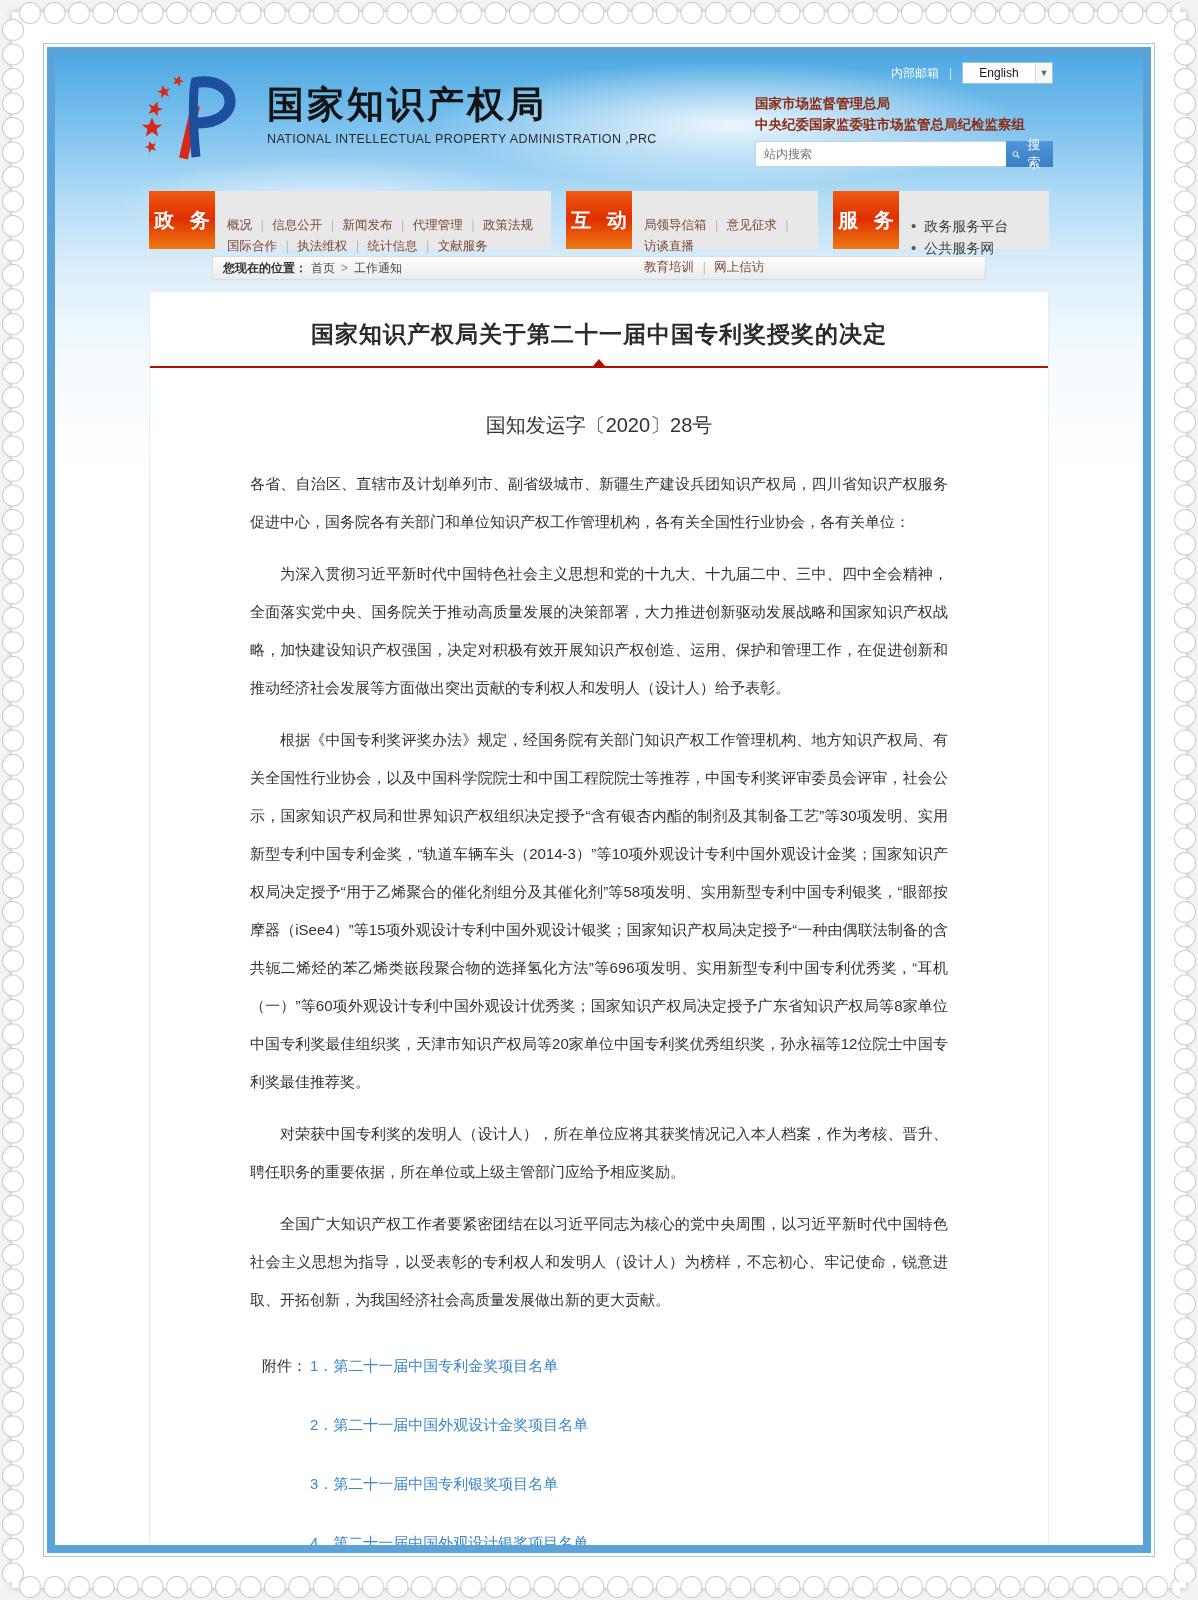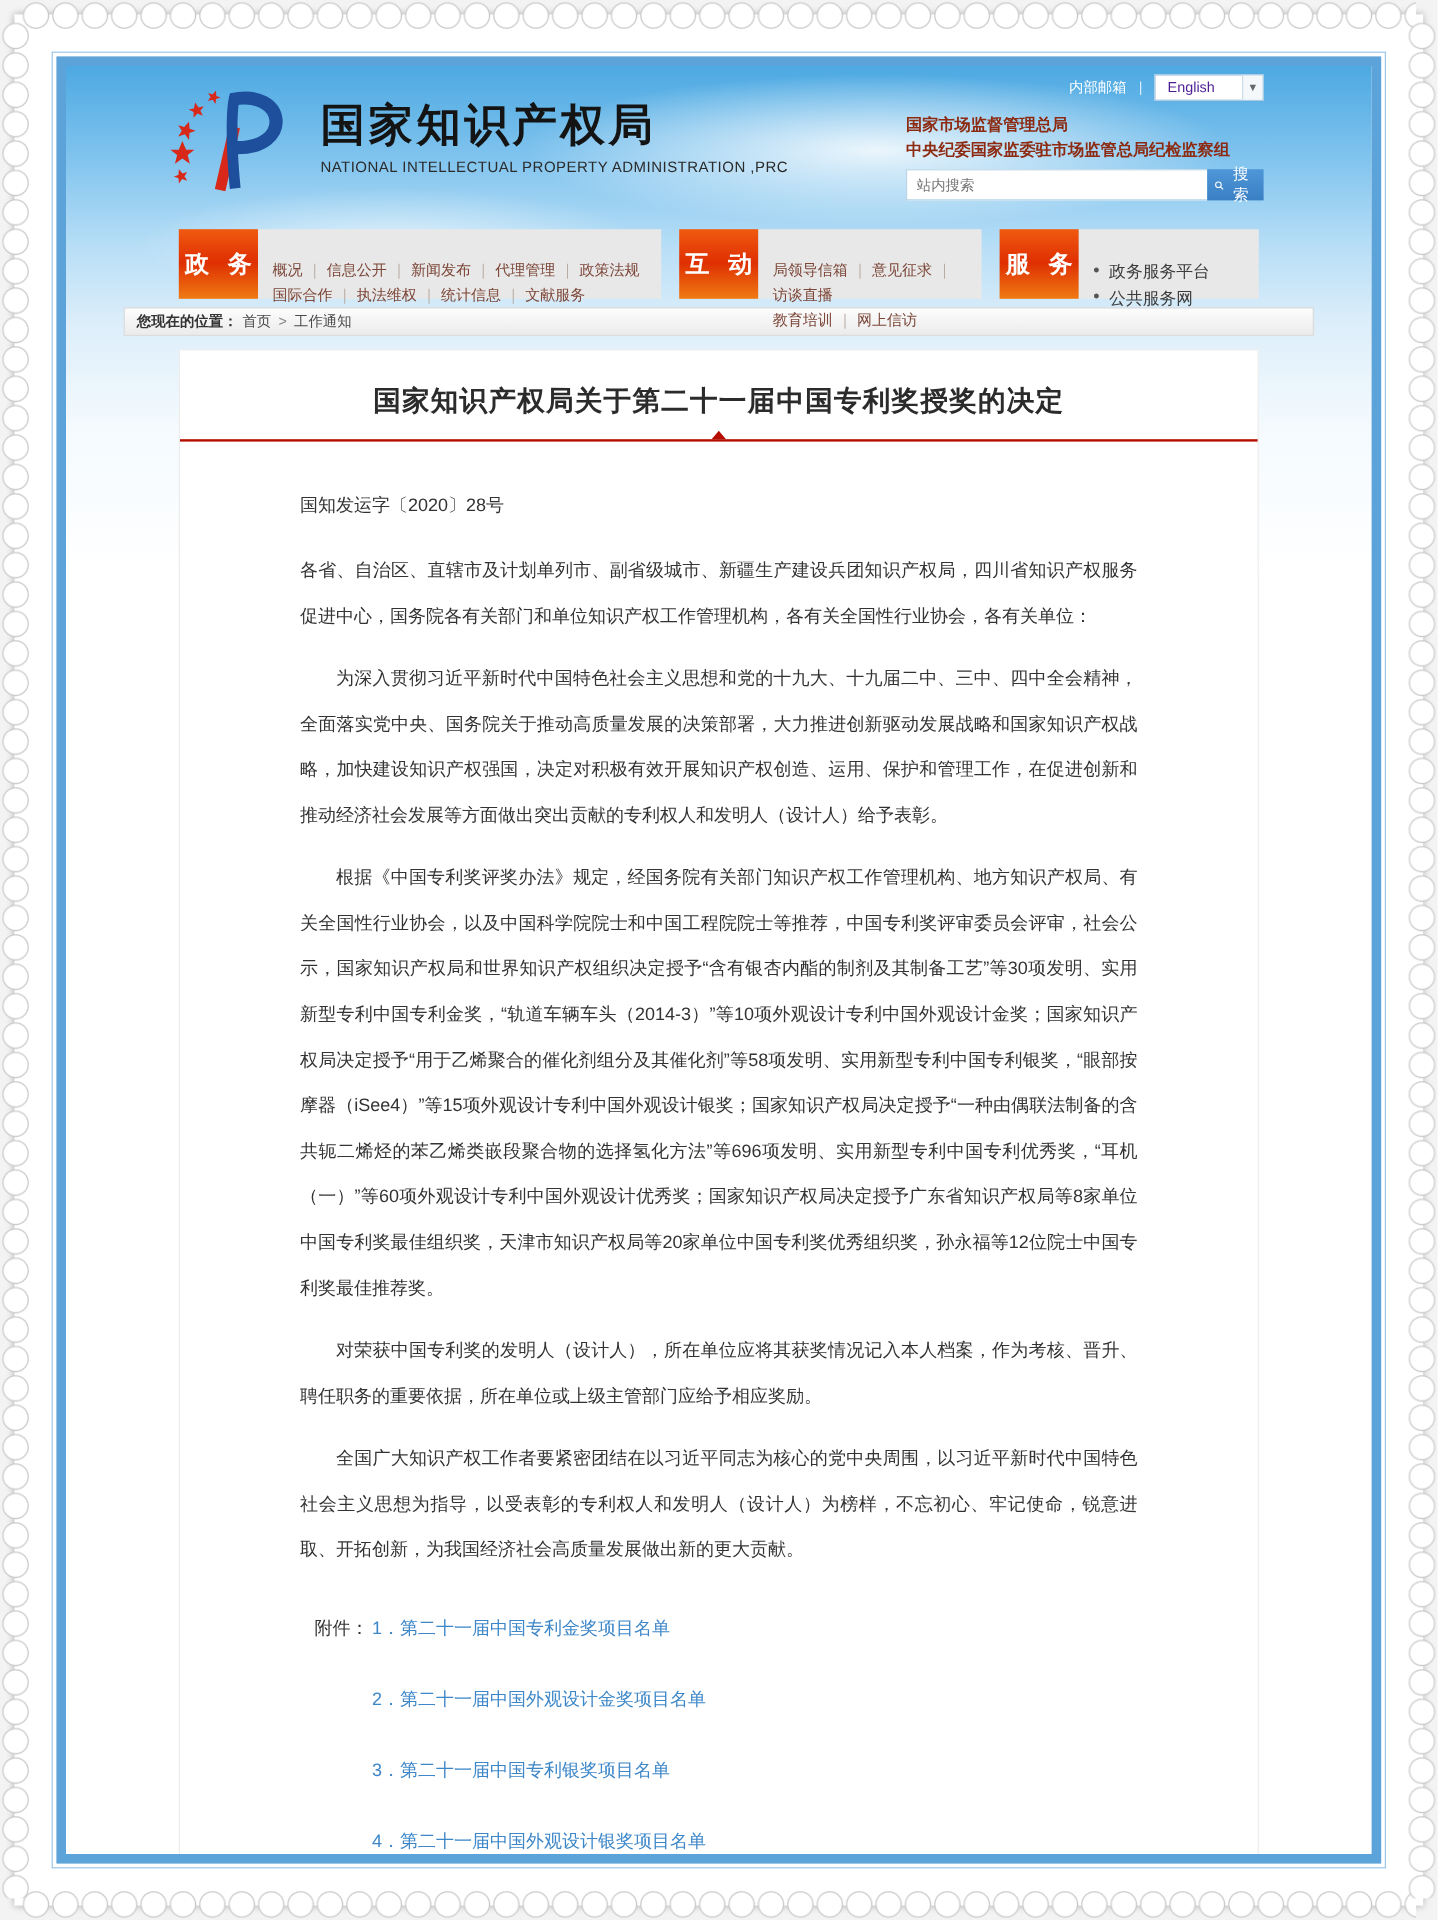--- a/index.html
+++ b/index.html
@@ -24,21 +24,21 @@
       radial-gradient(ellipse 420px 90px at 62% 70px, rgba(255,255,255,.85), rgba(255,255,255,0) 70%),
       radial-gradient(ellipse 300px 70px at 25% 150px, rgba(255,255,255,.6), rgba(255,255,255,0) 70%),
       linear-gradient(180deg,#4da9e2 0,#7fc3ee 75px,#b7def6 150px,#ddeefa 215px,#f4fafe 300px,#ffffff 420px,#ffffff 100%);
   }
   
   .banner{position:relative;height:130px;}
   .topbar{position:absolute;top:7px;right:90px;display:flex;align-items:center;font-size:12px;color:#fff;}
   .topbar .mail{cursor:pointer;}
   .topbar .pipe{margin:0 10px;color:#d6ecfa;}
   .lang-select{display:flex;align-items:center;background:#fff;border:1px solid #9fc3de;height:20px;cursor:pointer;}
-  .lang-select .lang-label{color:#4c1d95;padding:0 10px;min-width:52px;}
+  .lang-select .lang-label{color:#0f172a;padding:0 10px;min-width:52px;text-align:center;}
   .lang-select .lang-arrow{width:16px;height:20px;border-left:1px solid #c9dce9;color:#666;font-size:9px;display:flex;align-items:center;justify-content:center;background:#f4f8fb;}
   .logo-wrap{position:absolute;left:84px;top:16px;display:flex;align-items:flex-start;}
   .logo-svg{display:block;}
   .site-names{margin-left:10px;margin-top:14px;}
   .site-title{font-size:37px;font-weight:bold;color:#141414;letter-spacing:3px;line-height:40px;}
   .site-sub{font-size:12.5px;color:#2b2b2b;letter-spacing:.4px;margin-top:7px;}
   .head-right{position:absolute;top:38px;right:90px;width:298px;}
   .rel-link{display:block;font-size:13.5px;font-weight:bold;color:#8c2b12;line-height:21px;text-decoration:none;}
   .search-row{margin-top:6px;display:flex;}
   .search-input{flex:1;height:26px;border:1px solid #bcd6e8;border-right:none;box-sizing:border-box;padding:0 8px;font-size:12px;color:#701a75;outline:none;background:#fff;font-family:inherit;}
@@ -50,33 +50,33 @@
   .g2{flex:0 0 252px;}
   .g3{flex:0 0 216px;}
   .nav-block{flex:0 0 66px;background:linear-gradient(180deg,#f05a10 0,#df2f02 48%,#ef7a12 100%);color:#fff;font-size:20px;font-weight:bold;display:flex;align-items:center;justify-content:center;letter-spacing:5px;cursor:pointer;text-indent:5px;}
   .nav-panel{flex:1;background:#e8e8e8;padding:24px 12px;box-sizing:border-box;font-size:12.5px;color:#7c4638;line-height:21px;}
   .nav-panel a{color:#7c4638;text-decoration:none;cursor:pointer;}
   .nav-panel .sep{color:#b3a69d;margin:0 4px;}
   .srv-line{display:flex;align-items:center;font-size:14px;color:#3c3c3c;line-height:22px;}
   .srv-line .blt{margin-right:8px;color:#555;font-size:15px;}
   .srv-line a{color:#3c3c3c;text-decoration:none;}
   
-  .crumb{width:992px;box-sizing:border-box;margin:7px auto 0;height:24px;background:linear-gradient(180deg,#fdfdfd,#ebebeb);border:1px solid #dcdcdc;display:flex;align-items:center;padding:0 10px;font-size:12px;color:#4a4a4a;}
+  .crumb{width:774px;box-sizing:border-box;margin:7px auto 0;height:24px;background:linear-gradient(180deg,#fdfdfd,#ebebeb);border:1px solid #dcdcdc;display:flex;align-items:center;padding:0 10px;font-size:12px;color:#4a4a4a;}
   .crumb .pfx{font-weight:bold;color:#333;margin-right:4px;}
   .crumb a{color:#4a4a4a;text-decoration:none;}
   .crumb .gt{margin:0 6px;color:#888;}
   
   .article{width:900px;box-sizing:border-box;margin:11px auto 0;background:#fff;border:1px solid #ececec;padding:26px 100px 34px;position:relative;}
   .a-title{font-size:23px;font-weight:bold;color:#2b2b2b;text-align:center;letter-spacing:1px;line-height:32px;}
   .a-meta{margin-top:14px;text-align:center;font-size:12px;color:#999;}
   .a-meta .pub{margin-right:90px;}
   .a-meta .fs{margin:0 7px;cursor:pointer;color:#999;}
   .a-divider{margin:16px -100px 0;border-top:2px solid #b50d00;position:relative;}
   .a-divider .marker{position:absolute;left:50%;top:-9px;transform:translateX(-50%);width:0;height:0;border-left:6px solid transparent;border-right:6px solid transparent;border-bottom:7px solid #b50d00;}
-  .doc-no{margin-top:44px;font-size:15px;color:#333;}
+  .doc-no{margin-top:44px;text-align:center;font-size:20px;color:#333;}
   .para{font-size:15px;color:#333;line-height:38px;text-align:justify;margin:14px 0 0;}
   .indent{text-indent:2em;}
   .p-first{margin-top:26px;}
   .attach{margin-top:28px;position:relative;padding-left:60px;font-size:15px;line-height:38px;}
   .attach .attach-label{position:absolute;left:12px;top:0;color:#333;}
   .attach a{display:block;color:#3d87c8;text-decoration:none;margin-bottom:21px;cursor:pointer;}
   .attach a:last-child{margin-bottom:0;}
 </style>
 </head>
 <body>

